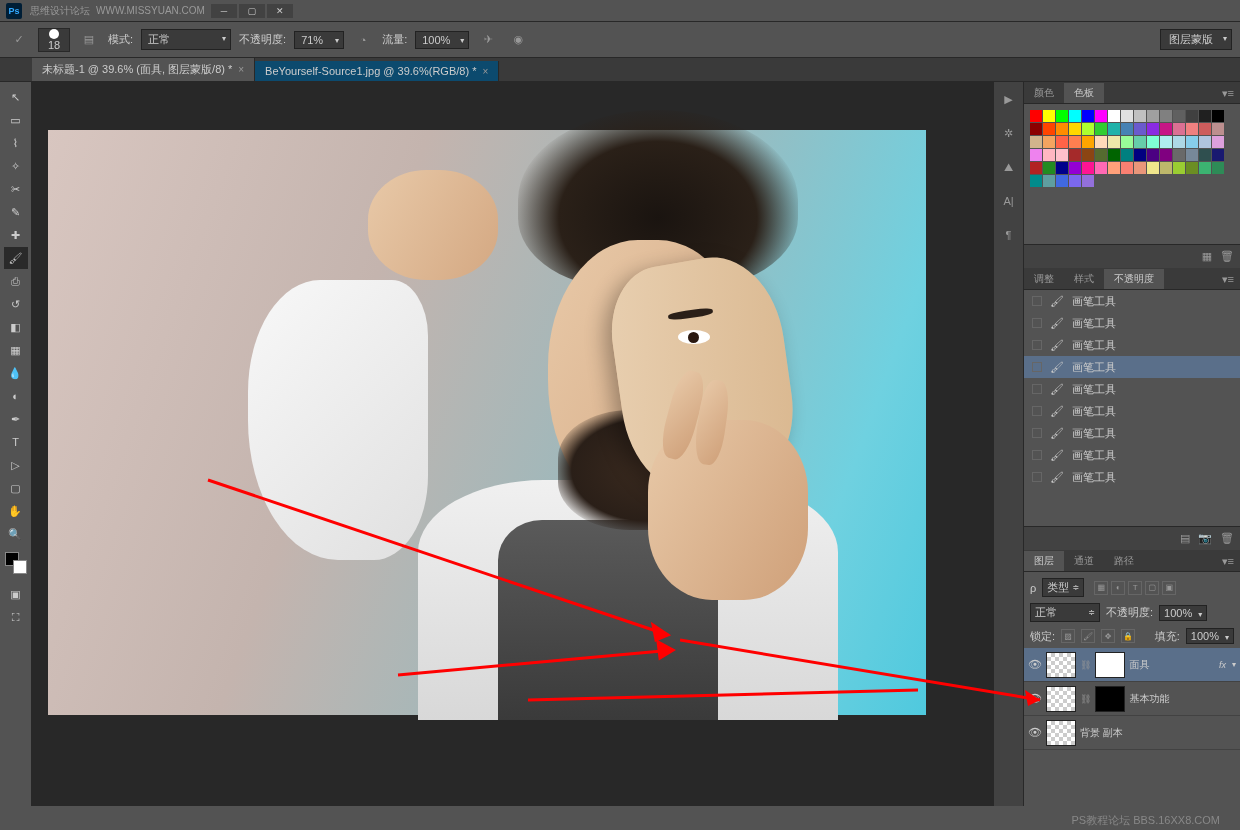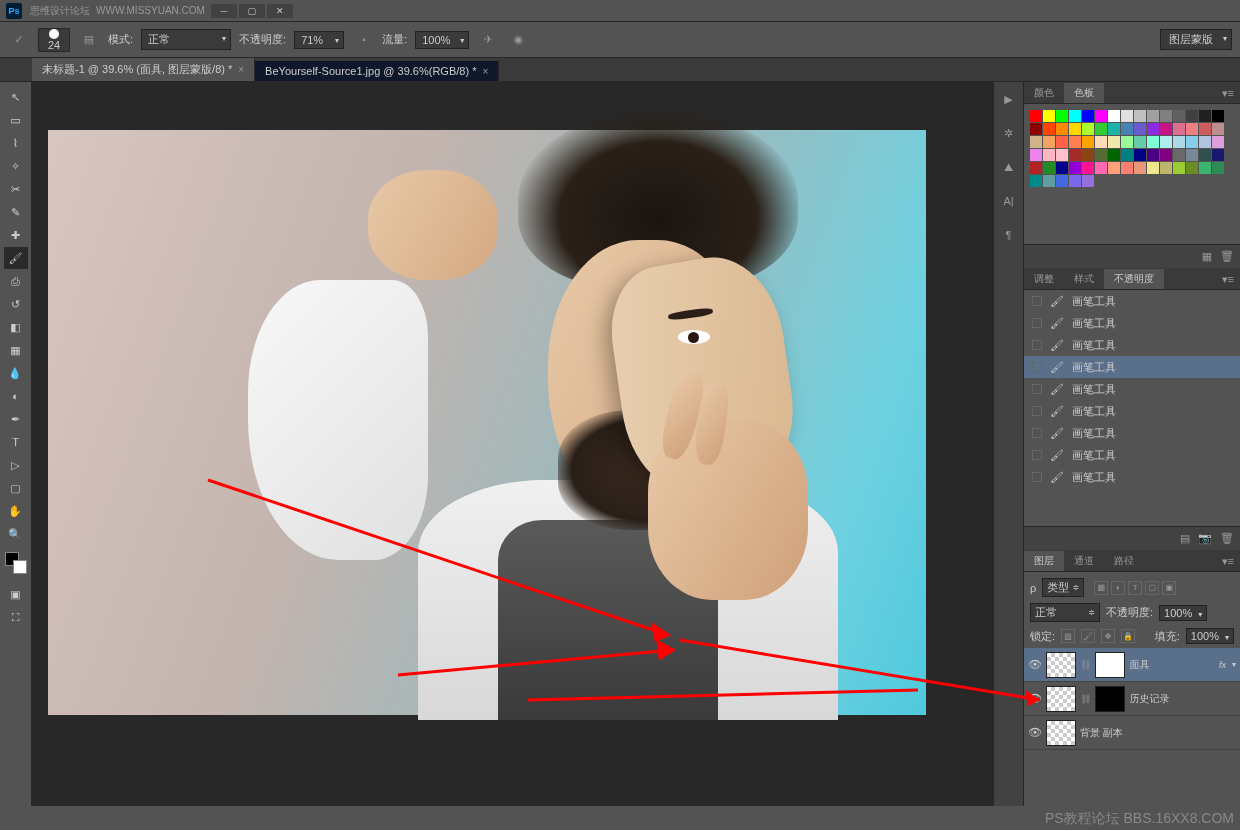--- a/index.html
+++ b/index.html
@@ -15,21 +15,21 @@
 .brush-preview{width:32px;height:24px;background:#3a3a3a;border:1px solid #282828;display:flex;flex-direction:column;align-items:center;justify-content:center;font-size:8px}
 .brush-preview .dot{width:10px;height:10px;background:#fff;border-radius:50%}
 .opt-label{font-size:11px}
 .opt-select{background:#3a3a3a;border:1px solid #222;padding:2px 18px 2px 6px;position:relative;min-width:90px}
 .opt-sel-sm{min-width:50px}
 .chev{position:absolute;right:4px;top:4px;font-size:8px}
 .opt-icon{width:22px;height:22px;display:flex;align-items:center;justify-content:center;cursor:pointer;color:#999}
 .workspace-btn{margin-left:auto;background:#3a3a3a;border:1px solid #222;padding:2px 18px 2px 8px;position:relative}
 .tabs-row{height:24px;background:#3a3a3a;display:flex;align-items:flex-end;padding-left:32px;border-bottom:1px solid #282828}
 .doctab{background:#535353;padding:4px 10px;font-size:10px;display:flex;align-items:center;gap:6px;border-right:1px solid #282828;cursor:pointer}
-.doctab.inactive{background:#0f172a;color:#999}
+.doctab.inactive{background:#0c4a6e;color:#999}
 .tab-close{font-size:10px;color:#999;cursor:pointer}
 .main{display:flex;height:724px}
 .toolbar{width:32px;background:#535353;border-right:1px solid #282828;display:flex;flex-direction:column;align-items:center;padding-top:4px;gap:1px}
 .tool{width:24px;height:22px;display:flex;align-items:center;justify-content:center;cursor:pointer;color:#ccc}
 .tool.active{background:#2a2a2a}
 .swatches-tool{width:22px;height:22px;position:relative;margin-top:6px}
 .sw-fg{width:14px;height:14px;background:#000;border:1px solid #888;position:absolute;top:0;left:0}
 .sw-bg{width:14px;height:14px;background:#fff;border:1px solid #888;position:absolute;bottom:0;right:0}
 .canvas-area{flex:1;background:#282828;position:relative;overflow:hidden}
 .canvas{position:absolute;left:16px;top:48px;width:878px;height:585px;background:linear-gradient(110deg,#d8c6c0 0%,#c4b4ae 35%,#9fb8bb 60%,#6fd1e0 85%,#4fc9de 100%)}
@@ -80,41 +80,41 @@
 .layer{height:34px;display:flex;align-items:center;padding:0 4px;gap:4px;border-bottom:1px solid #424242;cursor:pointer}
 .layer.sel{background:#5a6f8a}
 .vis{width:14px;text-align:center;font-size:11px}
 .thumb{width:30px;height:26px;background:#888;border:1px solid #222;position:relative}
 .thumb.checker{background:repeating-conic-gradient(#ccc 0 25%,#fff 0 50%) 0 0/8px 8px}
 .thumb.mask{background:#fff}
 .thumb.mask-b{background:#000}
 .mask-link{font-size:9px;color:#999}
 .layer-name{font-size:10px;flex:1}
 .fx{font-size:9px;font-style:italic;color:#ccc;margin-right:2px}
-.watermark{position:absolute;right:6px;bottom:2px;font-size:14px;color:#888}
+.watermark{position:absolute;right:20px;bottom:2px;font-size:11px;color:#888}
 </style>
 </head>
 <body>
 
 <div class="titlebar">
   <div class="ps-logo">Ps</div>
   <span class="brand">思维设计论坛</span>
   <span class="brand">WWW.MISSYUAN.COM</span>
   <div class="winbtns">
     <div class="winbtn">─</div>
     <div class="winbtn">▢</div>
     <div class="winbtn">✕</div>
   </div>
 </div>
 
 <div class="optbar">
   <div class="opt-icon">✓</div>
   <div class="brush-preview">
     <div class="dot"></div>
-      <span>24</span>
+      <span>18</span>
   </div>
   <div class="opt-icon">▤</div>
   <span class="opt-label">模式:</span>
   <div class="opt-select"><span>正常</span><span class="chev">▾</span></div>
   <span class="opt-label">不透明度:</span>
   <div class="opt-select opt-sel-sm"><span>71%</span><span class="chev">▾</span></div>
   <div class="opt-icon">◔</div>
   <span class="opt-label">流量:</span>
   <div class="opt-select opt-sel-sm"><span>100%</span><span class="chev">▾</span></div>
   <div class="opt-icon">✈</div>
@@ -395,21 +395,21 @@
               <div class="thumb mask"></div>
               <span class="layer-name">面具</span>
               <span class="fx">fx</span>
               <span style="font-size:8px">▾</span>
             </div>
             <div class="layer">
               <div class="vis">👁</div>
               <div class="thumb checker"></div>
               <span class="mask-link">⛓</span>
               <div class="thumb mask-b"></div>
-              <span class="layer-name">历史记录</span>
+              <span class="layer-name">基本功能</span>
             </div>
             <div class="layer">
               <div class="vis">👁</div>
               <div class="thumb checker"></div>
               <span class="layer-name">背景 副本</span>
             </div>
           </div>
       </div>
     </div>
   </div>

